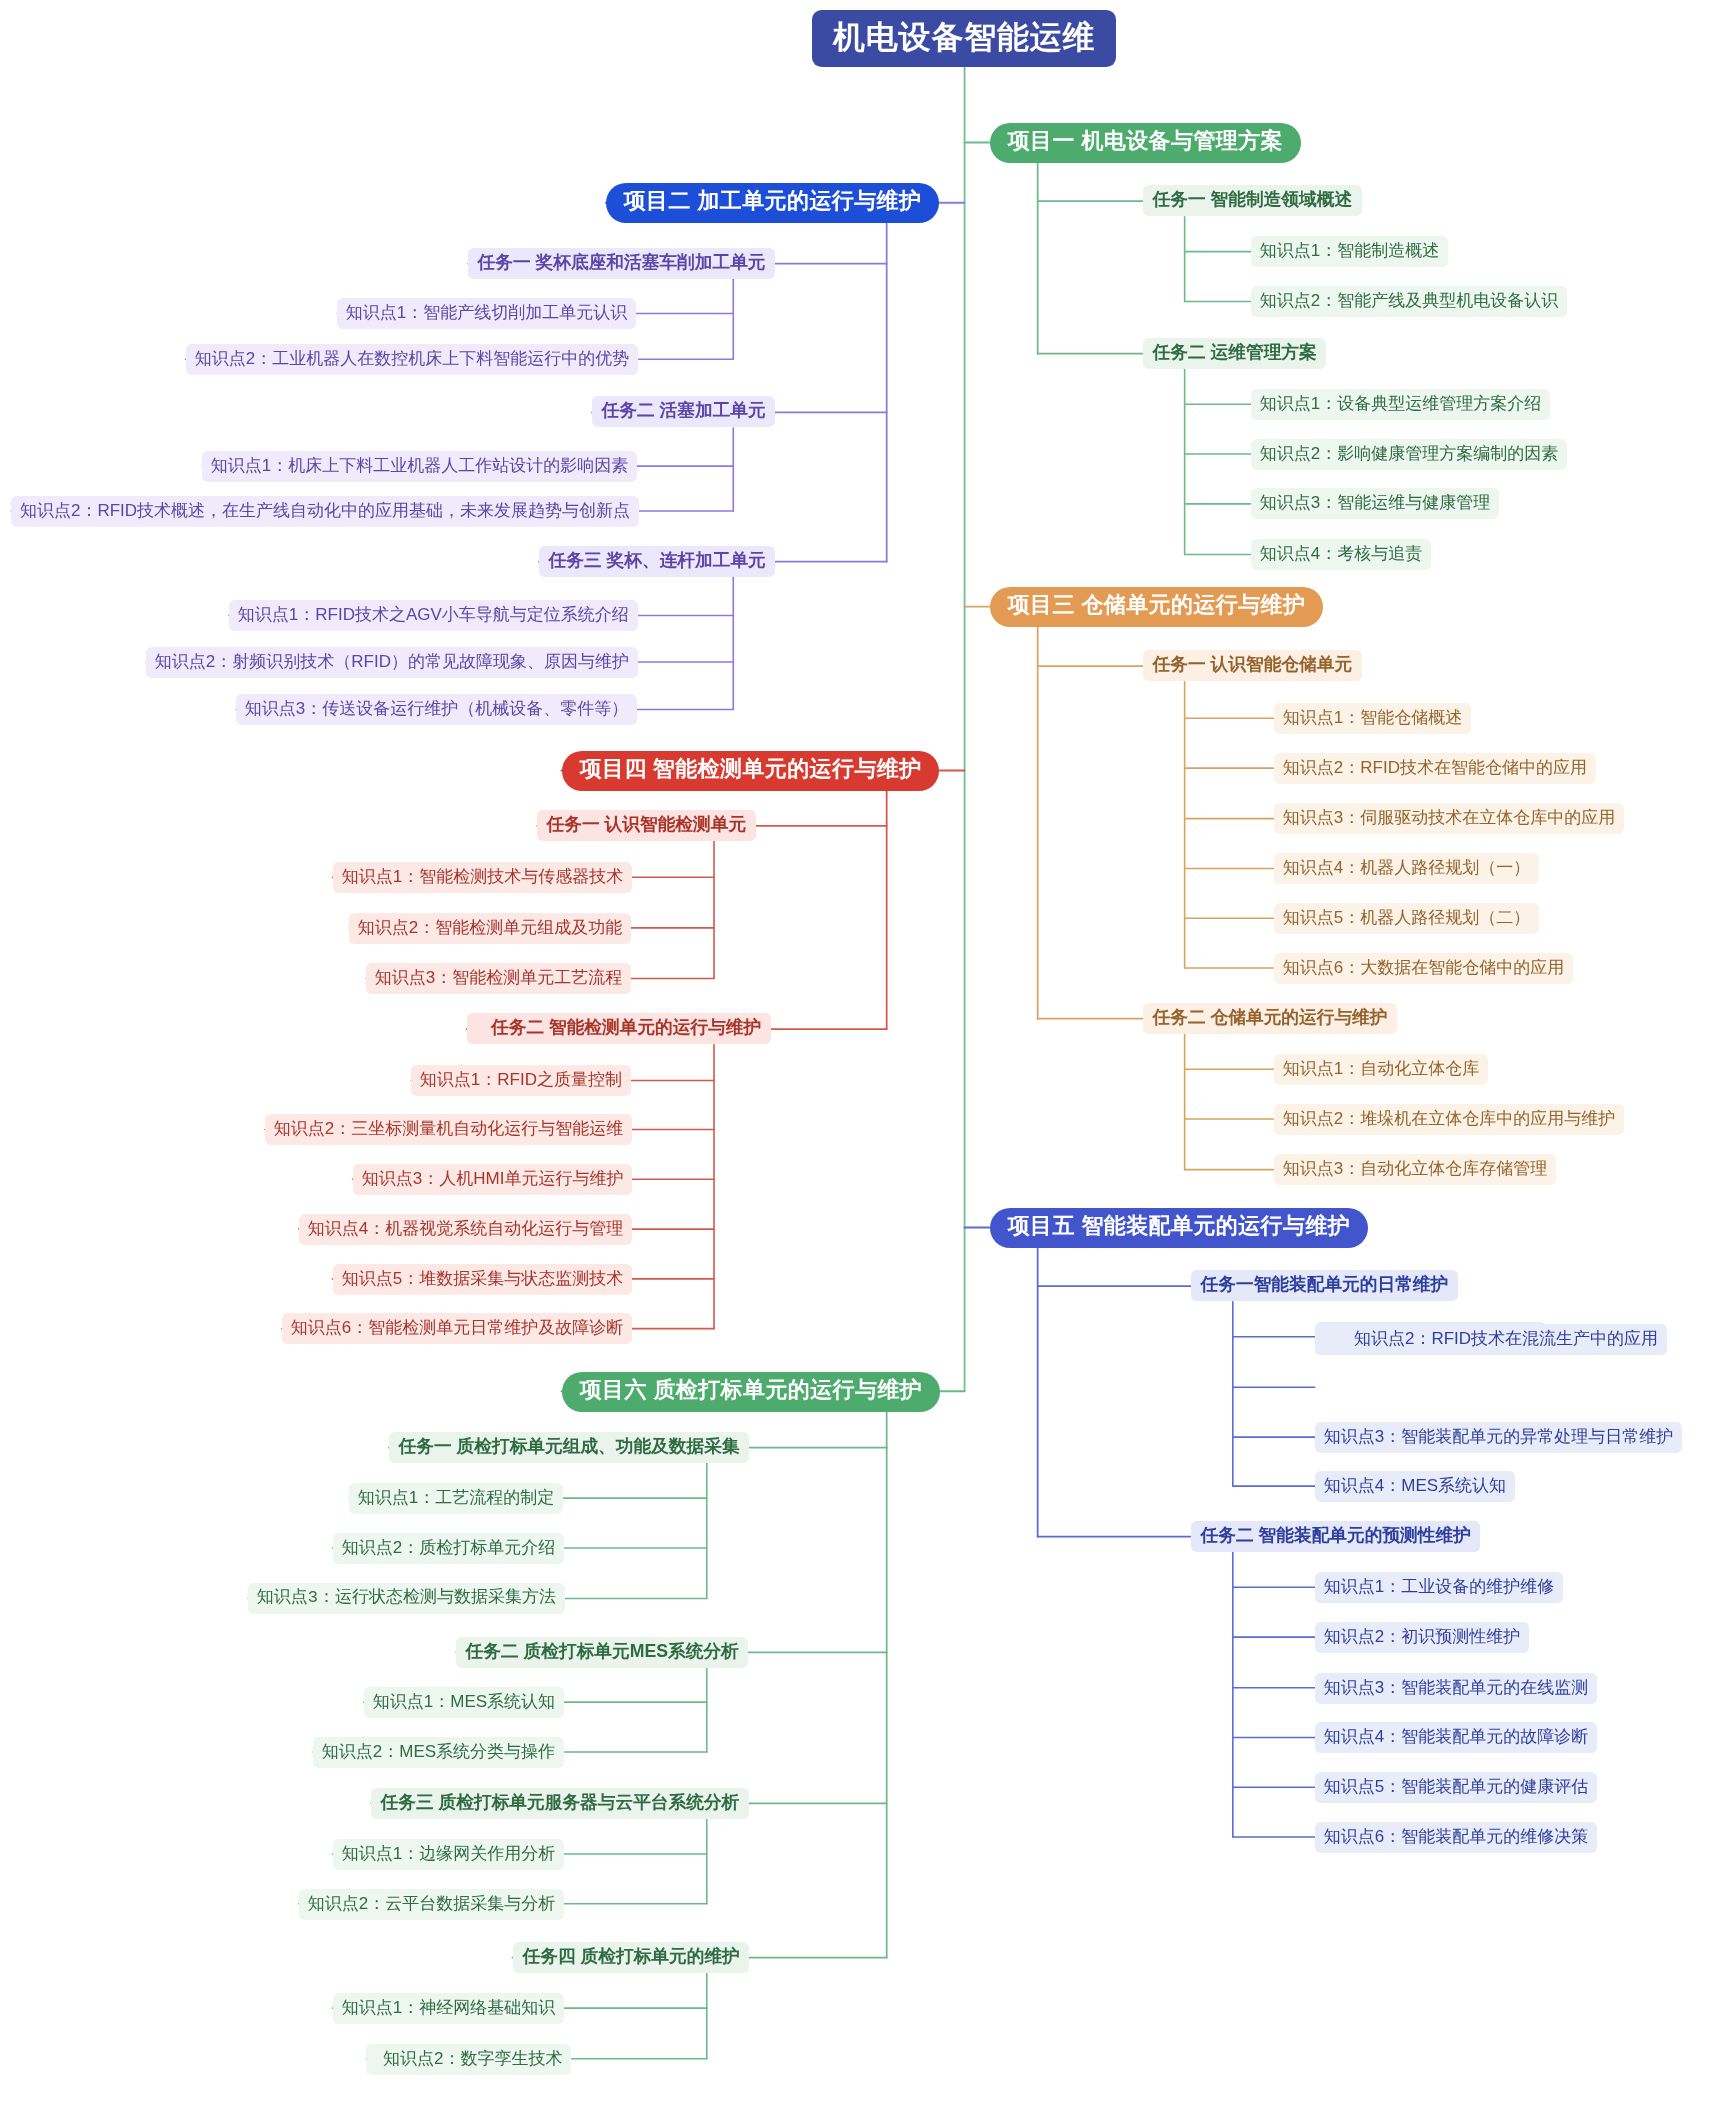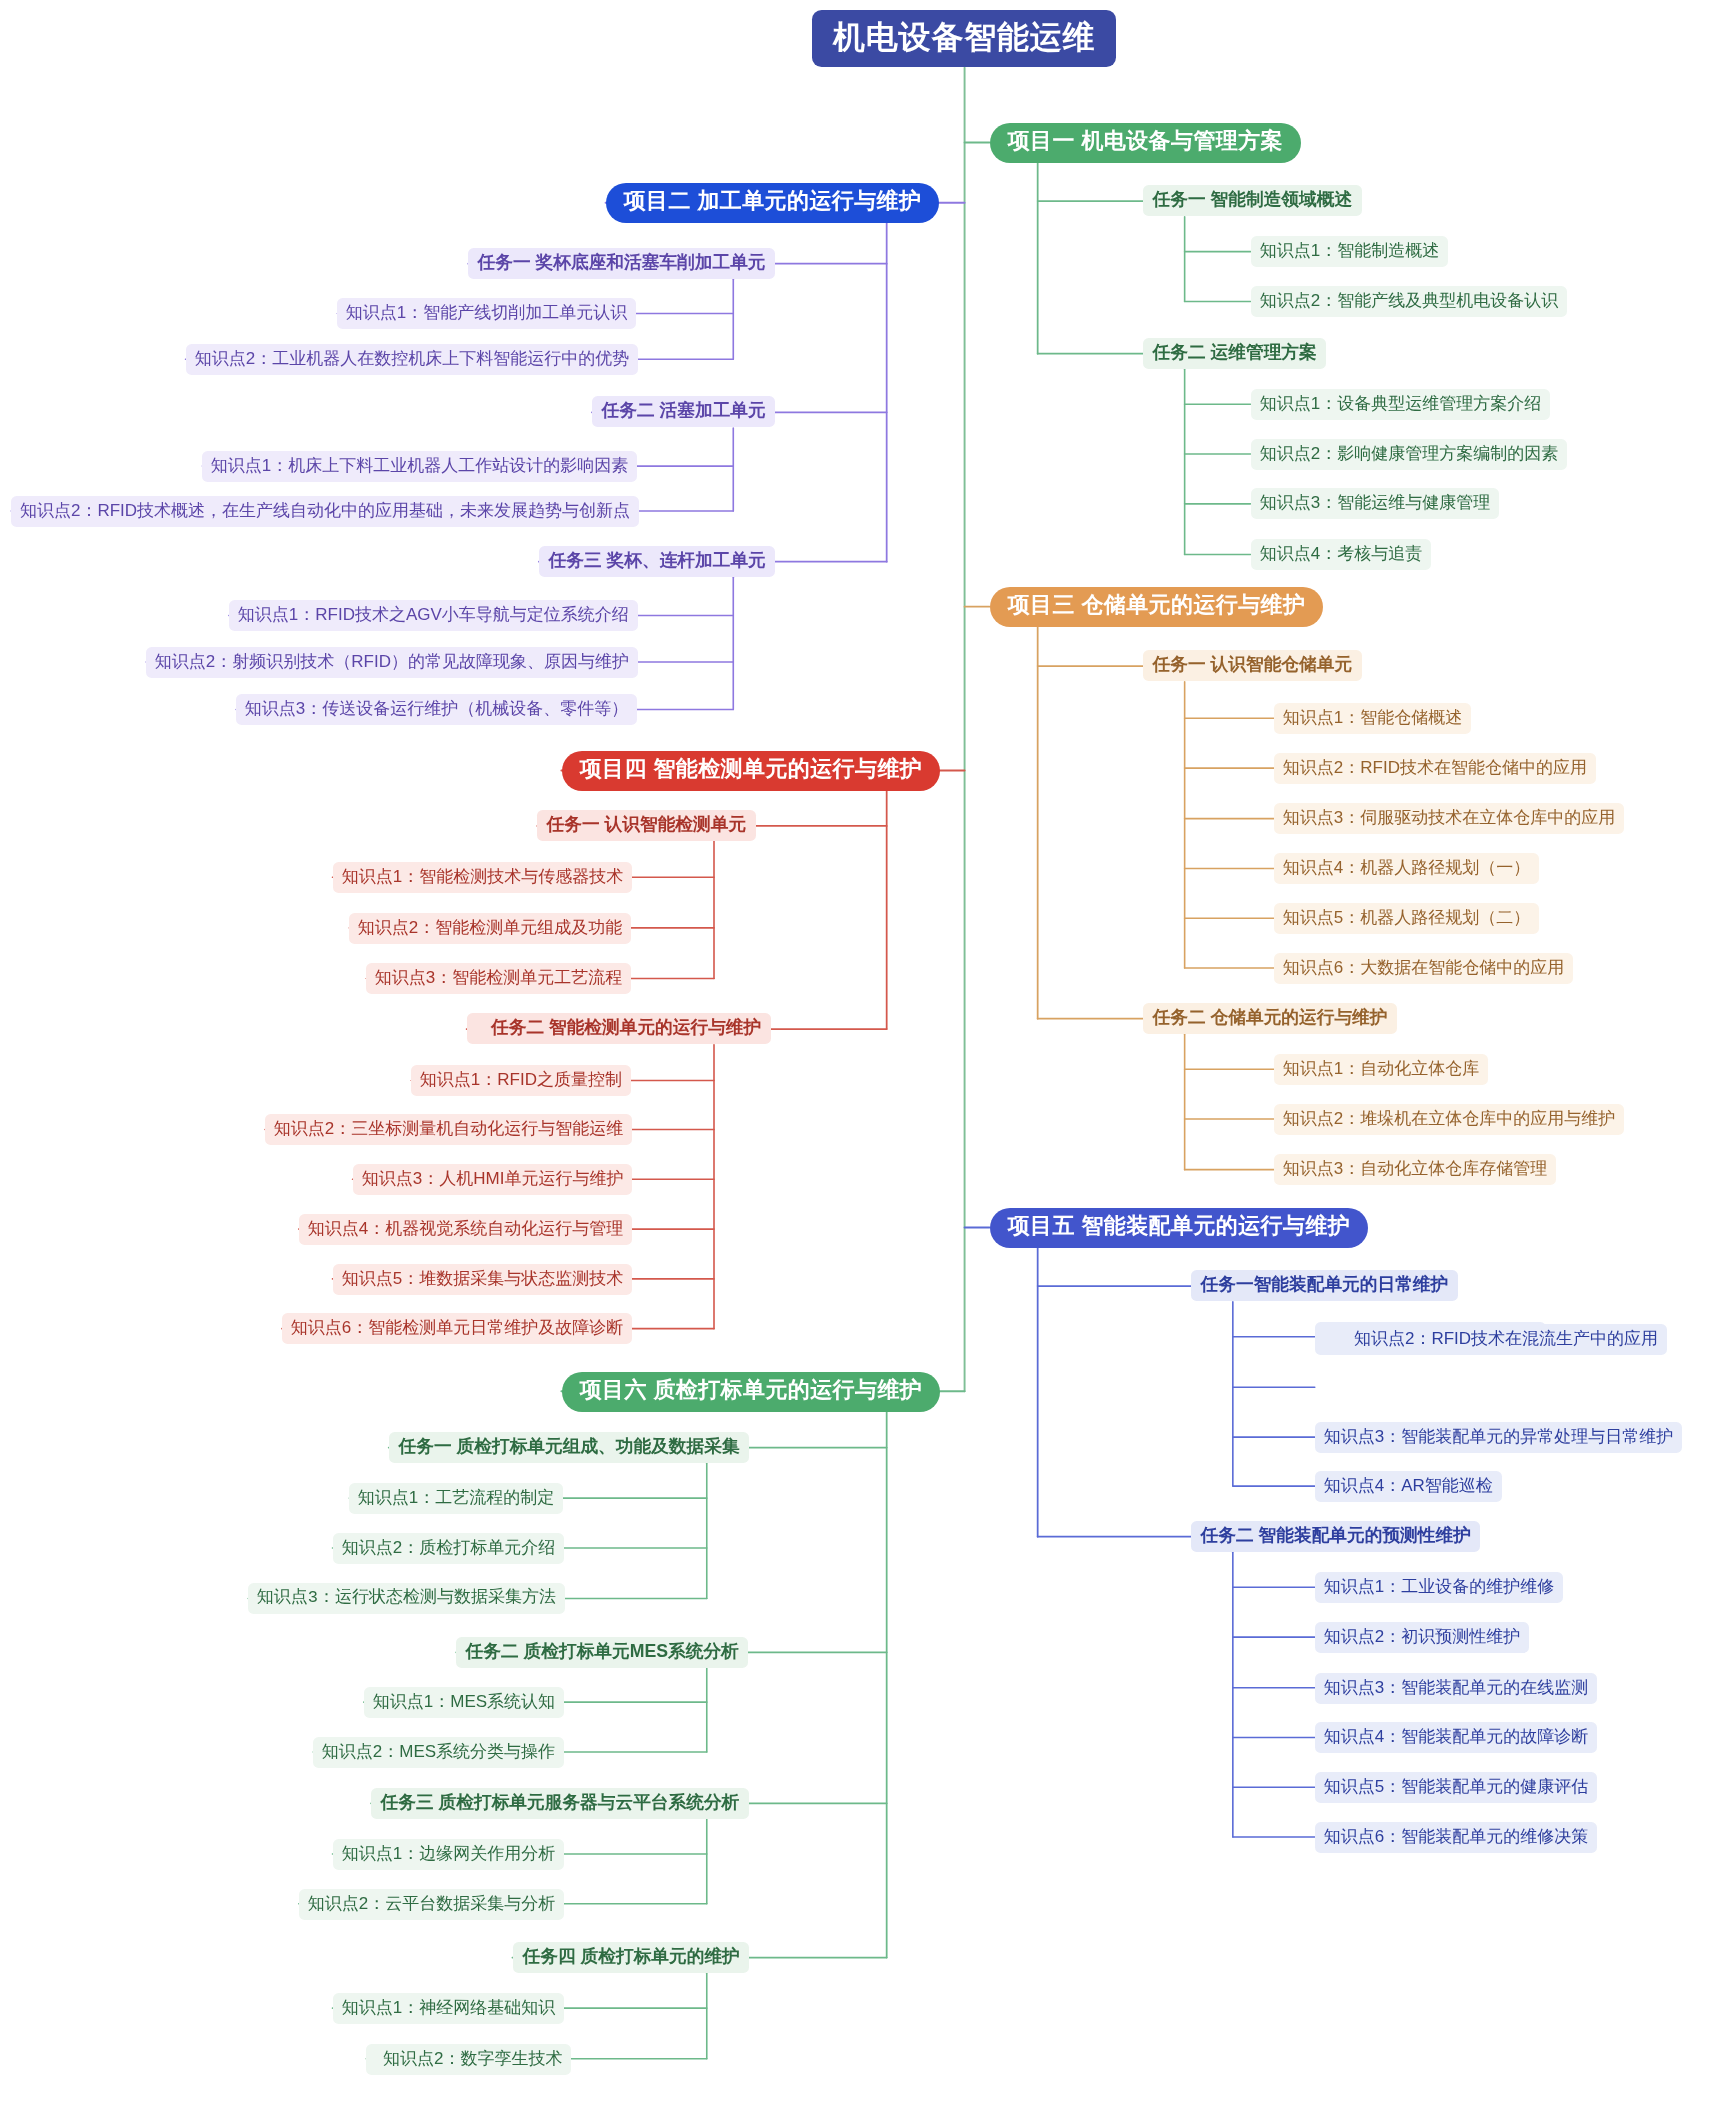--- a/index.html
+++ b/index.html
@@ -56,21 +56,21 @@
   
   .n-kp {
     font-size: 17px;
     font-weight: normal;
     border-radius: 5.6px;
     padding: 5.6px 8.8px 8px 8.8px;
   }
   .p-green  { background:#4cab6d; }
   .p-purple { background:#1d4ed8; }
   .p-orange { background:#e39b53; }
-  .p-red    { background:#d93a30; }
+  .p-red    { background:#d93a30;font-family:Liberation Serif, serif; }
   .p-blue   { background:#4255cc; }
 
   .t-green  { background:#eaf4ec; color:#2e6b42; }
   .t-purple { background:#ece8fb; color:#5b45a8; }
   .t-orange { background:#fbf0e3; color:#95622c; }
   .t-red    { background:#fbe4e1; color:#a8342a; }
   .t-blue   { background:#e4e8f8; color:#2d3e9e; }
 
   .k-green  { background:#eef6f0; color:#2e6b42; }
   .k-purple { background:#efebfb; color:#5b45a8; }
@@ -221,21 +221,21 @@
       <div class="node n-kp k-red" style="top: 1114px; left: 265px;">知识点2：三坐标测量机自动化运行与智能运维</div>
       <div class="node n-kp k-red" style="top: 1164px; left: 353px;">知识点3：人机HMI单元运行与维护</div>
       <div class="node n-kp k-red" style="top: 1214px; left: 299px;">知识点4：机器视觉系统自动化运行与管理</div>
       <div class="node n-kp k-red" style="top: 1264px; left: 333px;">知识点5：堆数据采集与状态监测技术</div>
       <div class="node n-kp k-red" style="top: 1313px; left: 282px;">知识点6：智能检测单元日常维护及故障诊断</div>
       <div class="node n-proj p-blue" style="top: 1208px; left: 990px;">项目五 智能装配单元的运行与维护</div>
       <div class="node n-task t-blue" style="top: 1270px; left: 1191px;">任务一智能装配单元的日常维护</div>
       <div class="node n-kp k-blue" style="top: 1322px; left: 1315px;">知识点1：认识智能装配单元</div>
       <div class="node n-kp k-blue" style="top: 1324px; left: 1315px; padding-left: 39px;">知识点2：RFID技术在混流生产中的应用</div>
       <div class="node n-kp k-blue" style="top: 1422px; left: 1315px;">知识点3：智能装配单元的异常处理与日常维护</div>
-      <div class="node n-kp k-blue" style="top: 1471px; left: 1315px;">知识点4：AR智能巡检</div>
+      <div class="node n-kp k-blue" style="top: 1471px; left: 1315px;">知识点4：MES系统认知</div>
       <div class="node n-task t-blue" style="top: 1521px; left: 1191px;">任务二 智能装配单元的预测性维护</div>
       <div class="node n-kp k-blue" style="top: 1572px; left: 1315px;">知识点1：工业设备的维护维修</div>
       <div class="node n-kp k-blue" style="top: 1622px; left: 1315px;">知识点2：初识预测性维护</div>
       <div class="node n-kp k-blue" style="top: 1673px; left: 1315px;">知识点3：智能装配单元的在线监测</div>
       <div class="node n-kp k-blue" style="top: 1722px; left: 1315px;">知识点4：智能装配单元的故障诊断</div>
       <div class="node n-kp k-blue" style="top: 1772px; left: 1315px;">知识点5：智能装配单元的健康评估</div>
       <div class="node n-kp k-blue" style="top: 1822px; left: 1315px;">知识点6：智能装配单元的维修决策</div>
       <div class="node n-proj p-green" style="top: 1372px; left: 562px;">项目六 质检打标单元的运行与维护</div>
       <div class="node n-task t-green" style="top: 1432px; left: 389px;">任务一 质检打标单元组成、功能及数据采集</div>
       <div class="node n-kp k-green" style="top: 1483px; left: 349px;">知识点1：工艺流程的制定</div>

